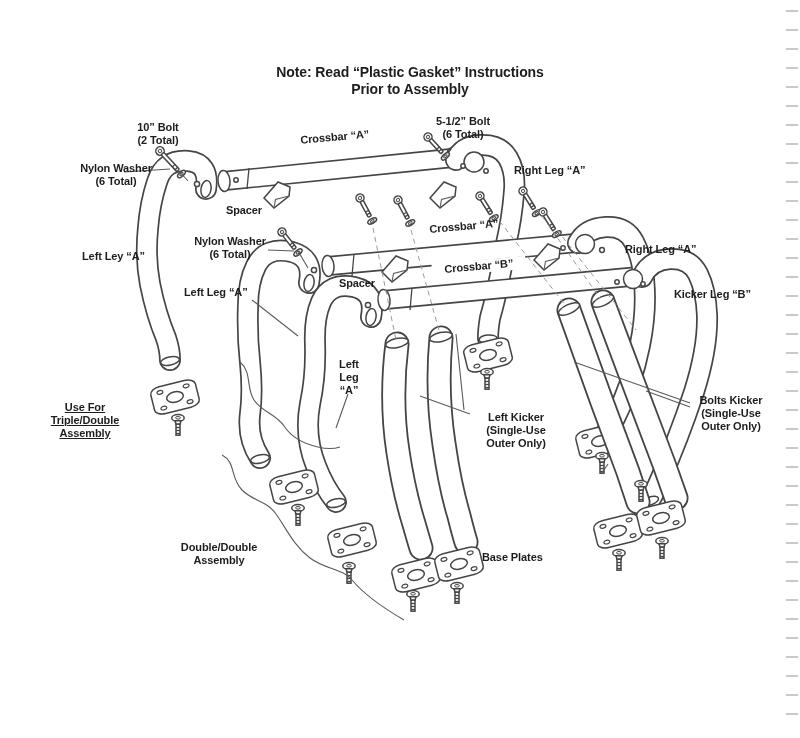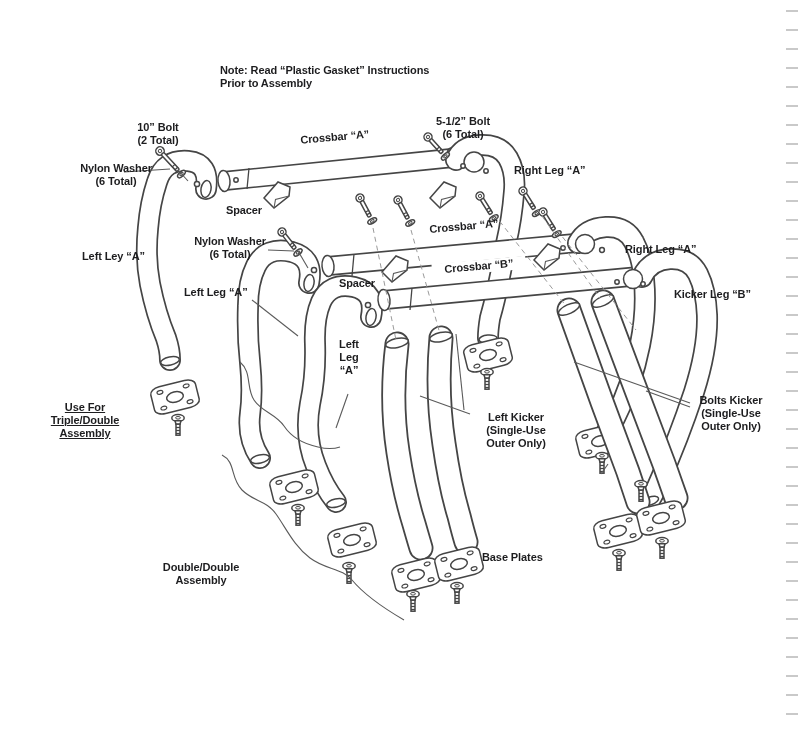--- a/index.html
+++ b/index.html
@@ -2,21 +2,21 @@
 <html><head>
 <meta charset="utf-8">
 <style>
   html,body{margin:0;padding:0;background:#fff;}
   #stage{position:relative;width:800px;height:738px;background:#ffffff;overflow:hidden;
          font-family:"Liberation Sans", sans-serif;}
   #art{position:absolute;left:0;top:0;}
   .lbl{position:absolute;font-weight:700;color:#1d1d1f;font-size:11px;line-height:1.18;
        white-space:pre-line;letter-spacing:-0.1px;}
   .c{text-align:center;}
-  .title{font-size:11px;text-align:left;}
+  .title{font-size:14px;text-align:center;}
   .rot{transform:rotate(-5deg);transform-origin:left center;}
   .onbar{background:#ffffff;padding:0 3px;}
   .ticks{position:absolute;right:2px;top:10px;width:12px;height:722px;
          background:repeating-linear-gradient(to bottom,#c9c9c9 0 2px,transparent 2px 19px);}
   
   .tube-o{fill:none;stroke:#454545;stroke-width:22;stroke-linecap:round;stroke-linejoin:round}
   .tube-i{fill:none;stroke:#ffffff;stroke-width:18.6;stroke-linecap:round;stroke-linejoin:round}
   .bar-o{fill:none;stroke:#454545;stroke-width:20;stroke-linecap:butt}
   .bar-i{fill:none;stroke:#ffffff;stroke-width:16.8;stroke-linecap:butt}
   .kick-o{fill:none;stroke:#454545;stroke-width:25;stroke-linecap:round}
@@ -238,31 +238,31 @@
 <div class="lbl c" style="left:220px;top:204px;width:48px;">Spacer</div>
 <div class="lbl c" style="left:182px;top:235px;width:96px;">Nylon Washer
 (6 Total)</div>
 <div class="lbl" style="left:54px;top:250px;width:80px;margin-left:28px;">Left Ley “A”</div>
 <div class="lbl c rot" style="left:418px;top:224px;width:92px;">Crossbar “A”</div>
 <div class="lbl" style="left:625px;top:243px;width:90px;">Right Leg “A”</div>
 <div class="lbl c rot onbar" style="left:432px;top:264px;width:88px;">Crossbar “B”</div>
 <div class="lbl c" style="left:334px;top:277px;width:46px;">Spacer</div>
 <div class="lbl" style="left:184px;top:286px;width:80px;">Left Leg “A”</div>
 <div class="lbl" style="left:674px;top:288px;width:90px;">Kicker Leg “B”</div>
-<div class="lbl c" style="left:326px;top:338px;width:46px;">Left
+<div class="lbl c" style="left:326px;top:358px;width:46px;">Left
 Leg
 “A”</div>
 <div class="lbl c" style="left:468px;top:411px;width:96px;">Left Kicker
 (Single-Use
 Outer Only)</div>
 <div class="lbl c" style="left:680px;top:394px;width:102px;">Bolts Kicker
 (Single-Use
 Outer Only)</div>
 <div class="lbl c" style="left:34px;top:401px;width:102px;text-decoration:underline;">Use For
 Triple/Double
 Assembly</div>
-<div class="lbl c" style="left:142px;top:541px;width:118px;margin-top:20px;">Double/Double
+<div class="lbl c" style="left:160px;top:541px;width:118px;">Double/Double
 Assembly</div>
 <div class="lbl" style="left:482px;top:551px;width:90px;">Base Plates</div>
 
 <div class="ticks"></div>
 
 </div>
 
 </body></html>

